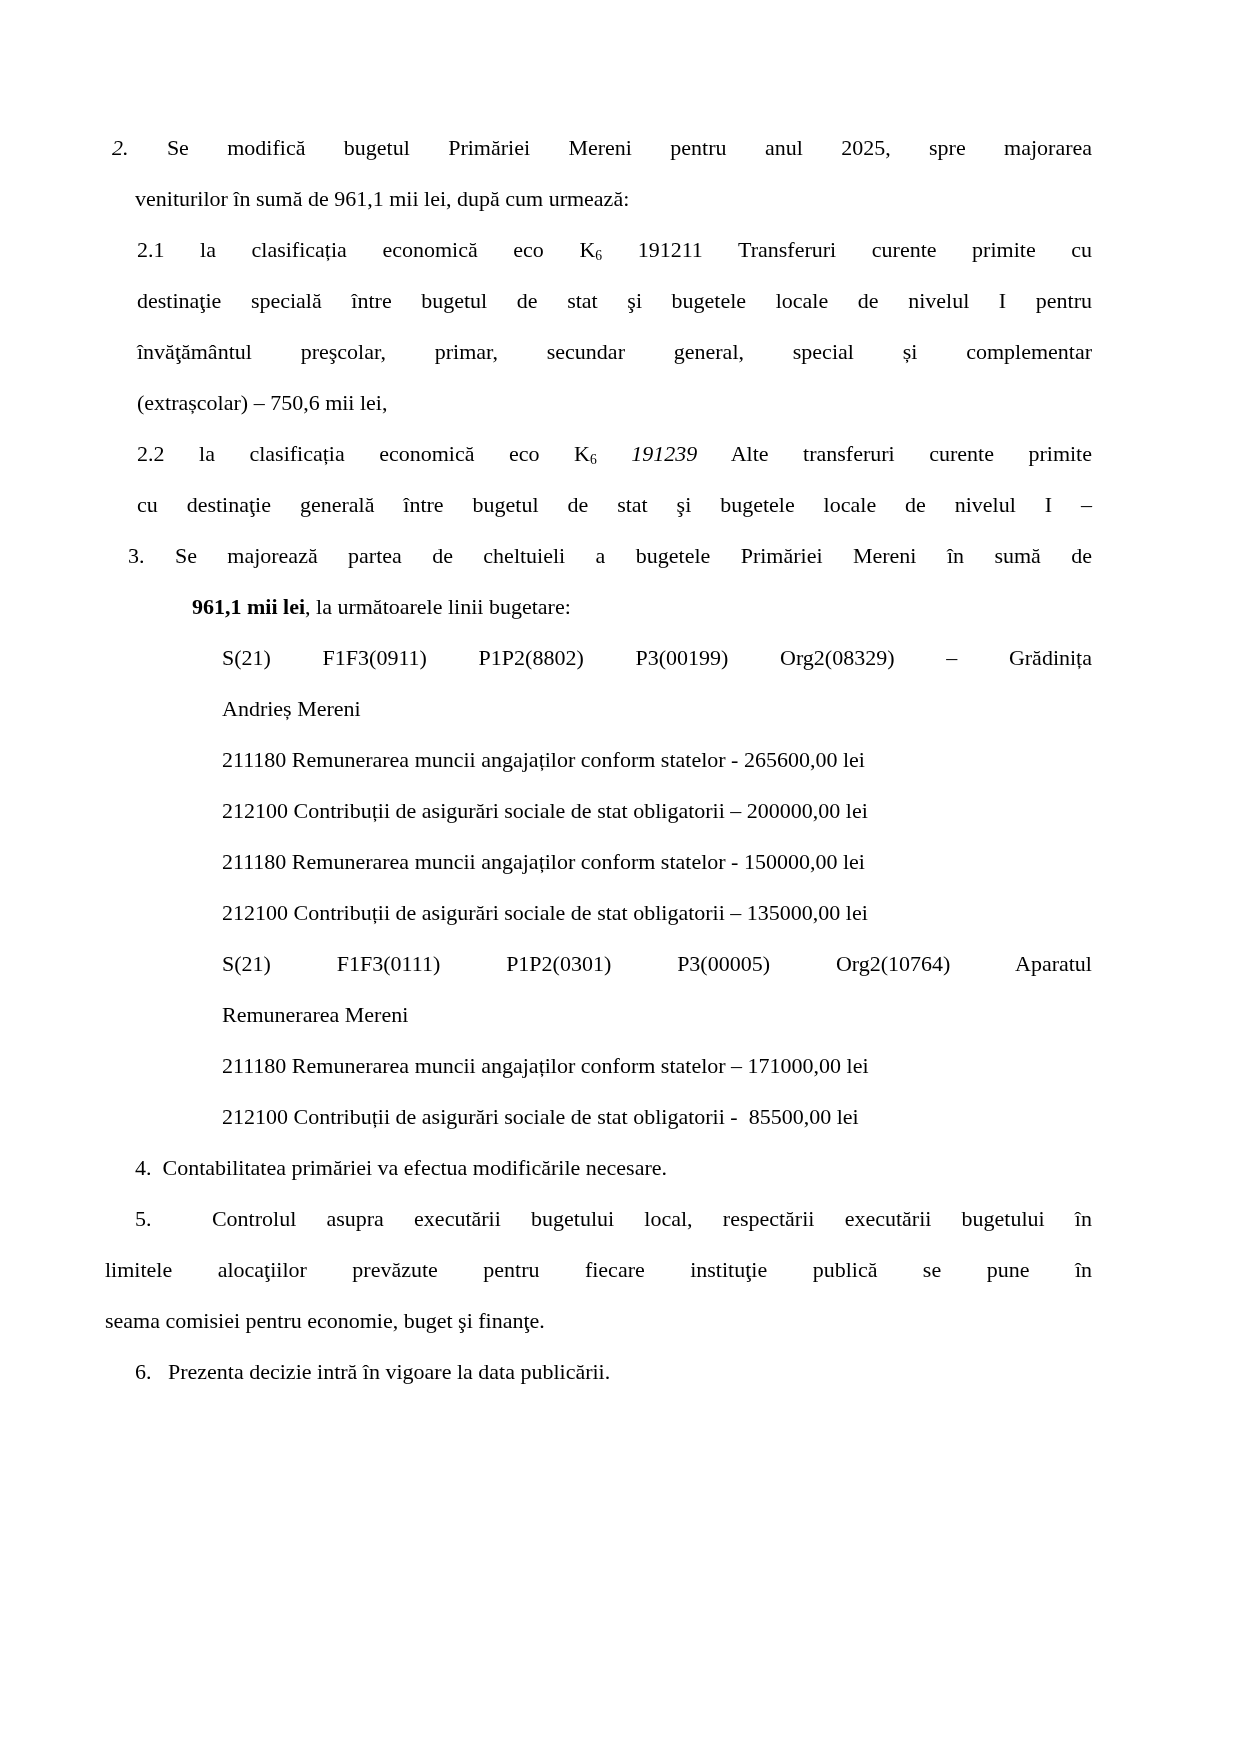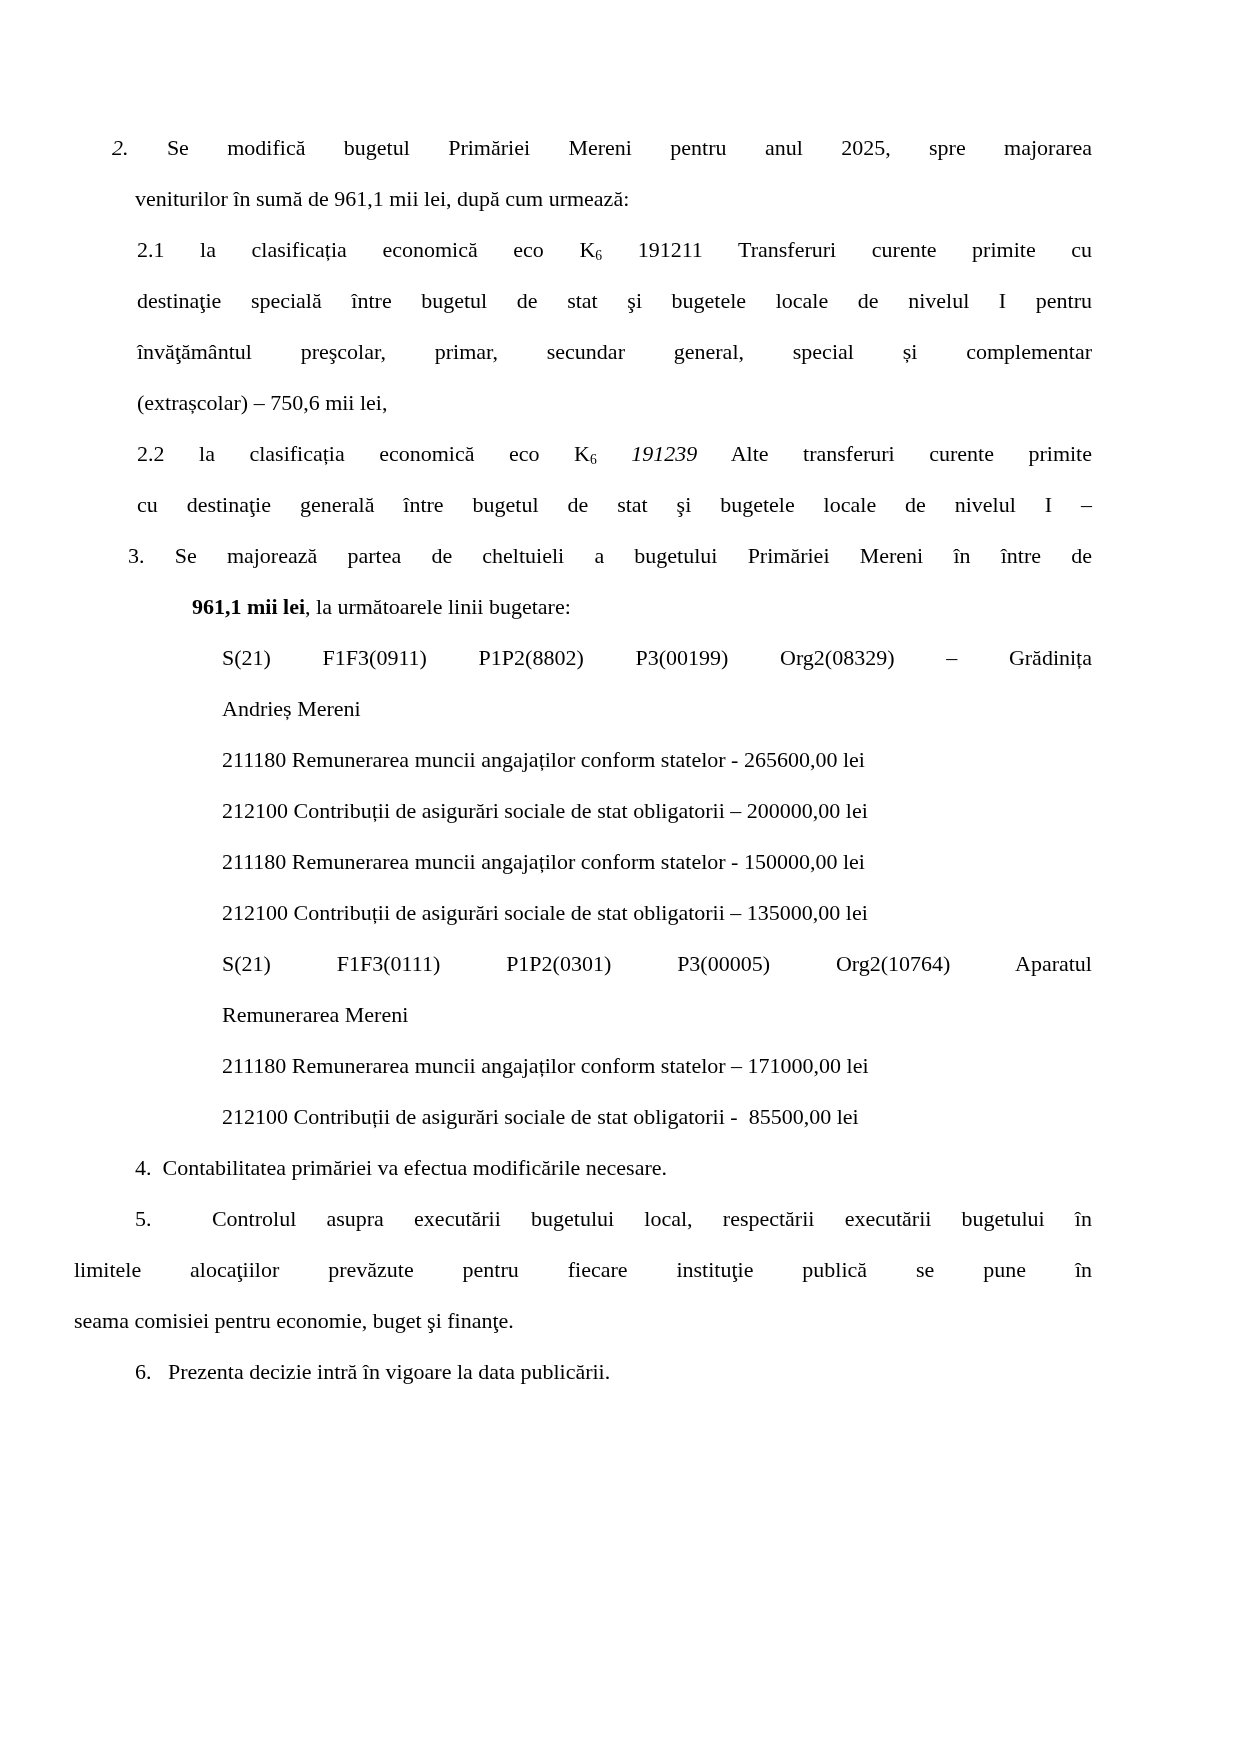--- a/index.html
+++ b/index.html
@@ -29,21 +29,21 @@
   
   .line.jl{text-align-last:justify;}
   
   .para-item2 .line{margin-left:135px;}
   .para-item2 .line.first{margin-left:112px;}
   .para-sub .line{margin-left:137px;}
   .para-item3 .line{margin-left:192px;}
   .para-item3 .line.first{margin-left:128px;}
   .para-budget .line,.para-budget-head .line{margin-left:222px;}
   .para-budget-head{font-weight:normal;}
-  .para-item-end .line{margin-left:74px;}
+  .para-item-end .line{margin-left:105px;}
   .para-item-end .line.first{margin-left:135px;}
   .b{font-weight:bold;}
   .i{font-style:italic;}
   sub{
     font-size:0.62em;
     line-height:0;
     vertical-align:baseline;
     position:relative;
     top:0.22em;
   }
@@ -60,21 +60,21 @@
       <div class="line first jl"><span>2.1 la clasificația economică eco K</span><sub>6</sub><span> 191211 Transferuri curente primite cu</span></div>
       <div class="line jl"><span>destinaţie specială între bugetul de stat şi bugetele locale de nivelul I pentru</span></div>
       <div class="line jl"><span>învăţământul preşcolar, primar, secundar general, special și complementar</span></div>
       <div class="line"><span>(extrașcolar) – 750,6 mii lei,</span></div>
     </div>
     <div class="para para-sub">
       <div class="line first jl"><span>2.2 la clasificația economică eco K</span><sub>6</sub><span> </span><span class="i">191239</span><span> Alte transferuri curente primite</span></div>
       <div class="line jl"><span>cu destinaţie generală între bugetul de stat şi bugetele locale de nivelul I –</span></div>
     </div>
     <div class="para para-item3">
-      <div class="line first jl"><span>3.</span><span> Se majorează partea de cheltuieli a bugetului Primăriei Mereni în între de</span></div>
+      <div class="line first jl"><span>3.</span><span> Se majorează partea de cheltuieli a bugetele Primăriei Mereni în sumă de</span></div>
       <div class="line"><span class="b">961,1 mii lei</span><span>, la următoarele linii bugetare:</span></div>
     </div>
     <div class="para para-budget-head">
       <div class="line first jl"><span>S(21) F1F3(0911) P1P2(8802) P3(00199) Org2(08329) – Grădinița</span></div>
       <div class="line"><span>Andrieș Mereni</span></div>
     </div>
     <div class="para para-budget">
       <div class="line first"><span>211180 Remunerarea muncii angajaților conform statelor - 265600,00 lei</span></div>
     </div>
     <div class="para para-budget">

